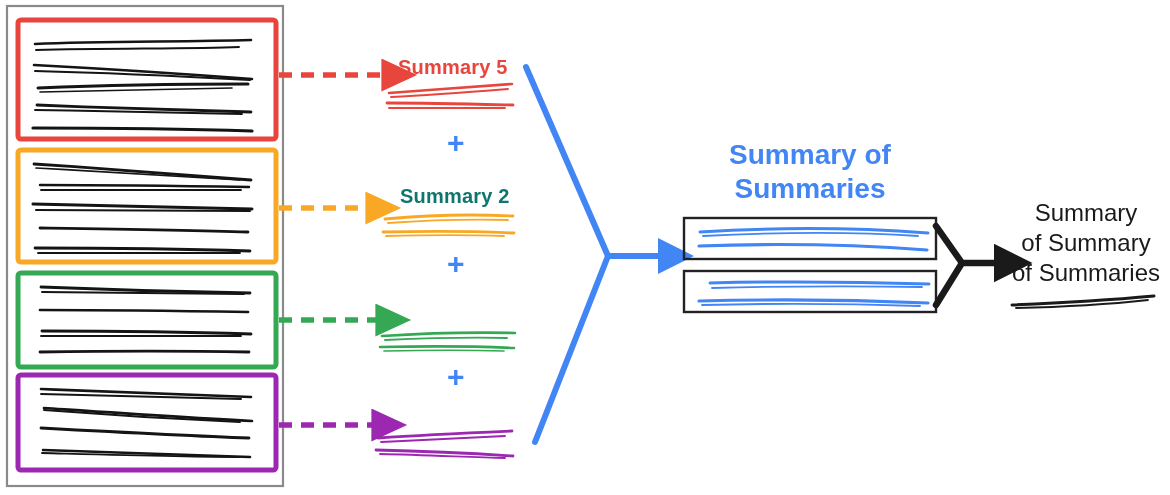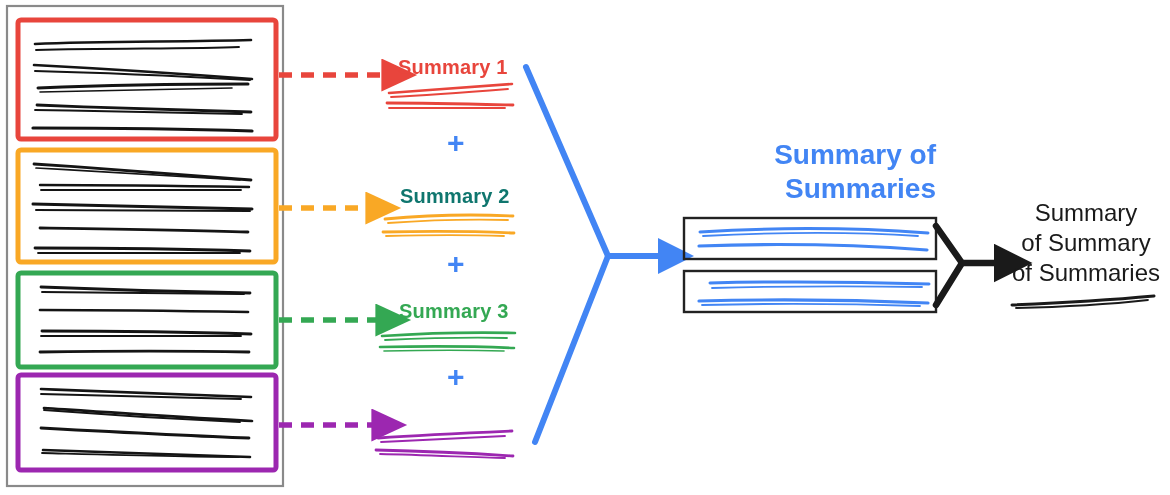--- a/index.html
+++ b/index.html
@@ -5,21 +5,21 @@
   html,body{margin:0;padding:0;background:#ffffff;}
   body{
     font-family:"Liberation Sans", sans-serif;
     width:1170px;height:495px;
     overflow:hidden;
   }
   #stage{position:relative;width:1170px;height:495px;background:#fff;}
   #stage svg{position:absolute;left:0;top:0;width:1170px;height:495px;}
   .lbl{position:absolute;white-space:nowrap;font-weight:600;}
   .sum-lbl{font-size:20px;letter-spacing:.2px;}
-  .sos-lbl{font-size:28px;color:#4285F4;font-weight:700;line-height:1.22;text-align:right;}
+  .sos-lbl{font-size:28px;color:#4285F4;font-weight:700;line-height:1.22;text-align:center;}
   .final-lbl{font-size:24px;color:#1a1a1a;font-weight:500;line-height:1.25;text-align:center;}
 </style>
 </head>
 <body>
 
 <div id="stage">
 
   <svg viewBox="0 0 1170 495" xmlns="http://www.w3.org/2000/svg">
     <defs>
       <marker id="ah-red" markerWidth="7" markerHeight="7" refX="1.2" refY="3" orient="auto">
@@ -155,23 +155,22 @@
       <path d="M936 305 L962 263"></path>
     </g>
     <line x1="960" y1="263" x2="1000" y2="263" stroke="#1a1a1a" stroke-width="6.5" marker-end="url(#ah-black)"></line>
 
     <g stroke="#1a1a1a" fill="none" stroke-linecap="round">
       <path d="M1012 305 C1060 303, 1110 300, 1154 296" stroke-width="3"></path>
       <path d="M1016 308 C1062 307, 1112 304, 1148 300" stroke-width="1.8"></path>
     </g>
   </svg>
 
-  <div class="lbl sum-lbl" style="left:398px;top:56px;color:#E8453C;">Summary 1</div>
+  <div class="lbl sum-lbl" style="left:398px;top:56px;color:#E8453C;">Summary 5</div>
   <div class="lbl sum-lbl" style="left:400px;top:185px;color:#0f766e;">Summary 2</div>
-  <div class="lbl sum-lbl" style="left:399px;top:300px;color:#34A853;">Summary 3</div>
 
   <div class="lbl" style="left:447px;top:126px;color:#4285F4;font-size:30px;font-weight:700;">+</div>
   <div class="lbl" style="left:447px;top:247px;color:#4285F4;font-size:30px;font-weight:700;">+</div>
   <div class="lbl" style="left:447px;top:360px;color:#4285F4;font-size:30px;font-weight:700;">+</div>
 
   <div class="lbl sos-lbl" style="left:684px;top:138px;width:252px;">
     <div>Summary of</div>
     <div>Summaries</div>
   </div>
 

